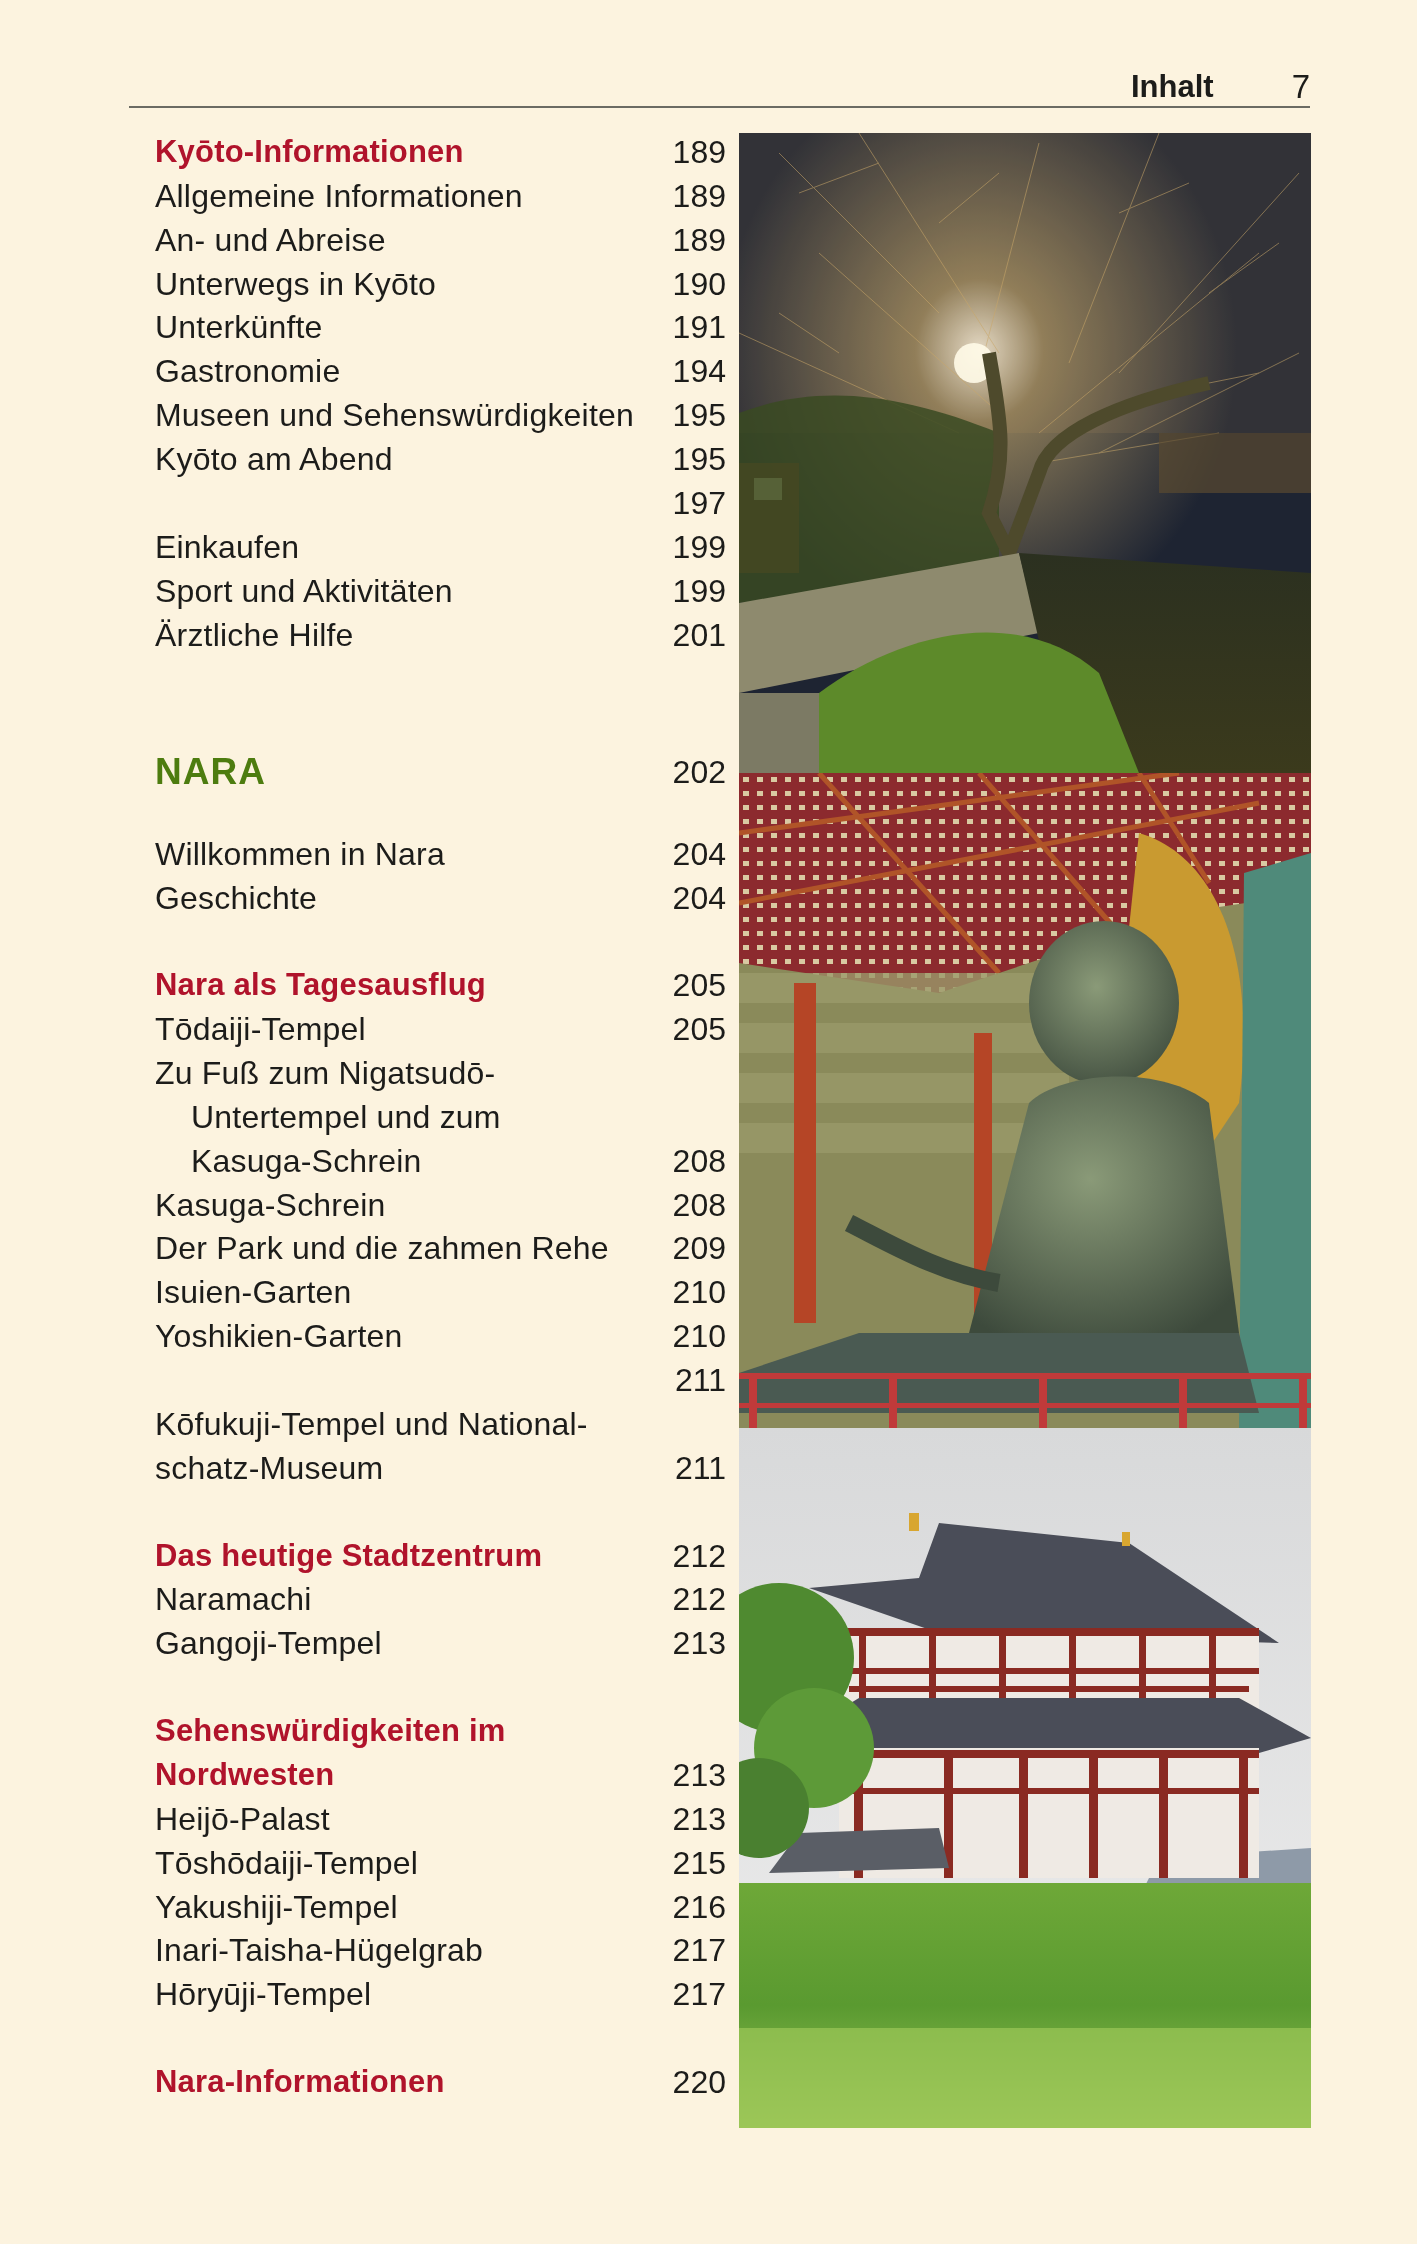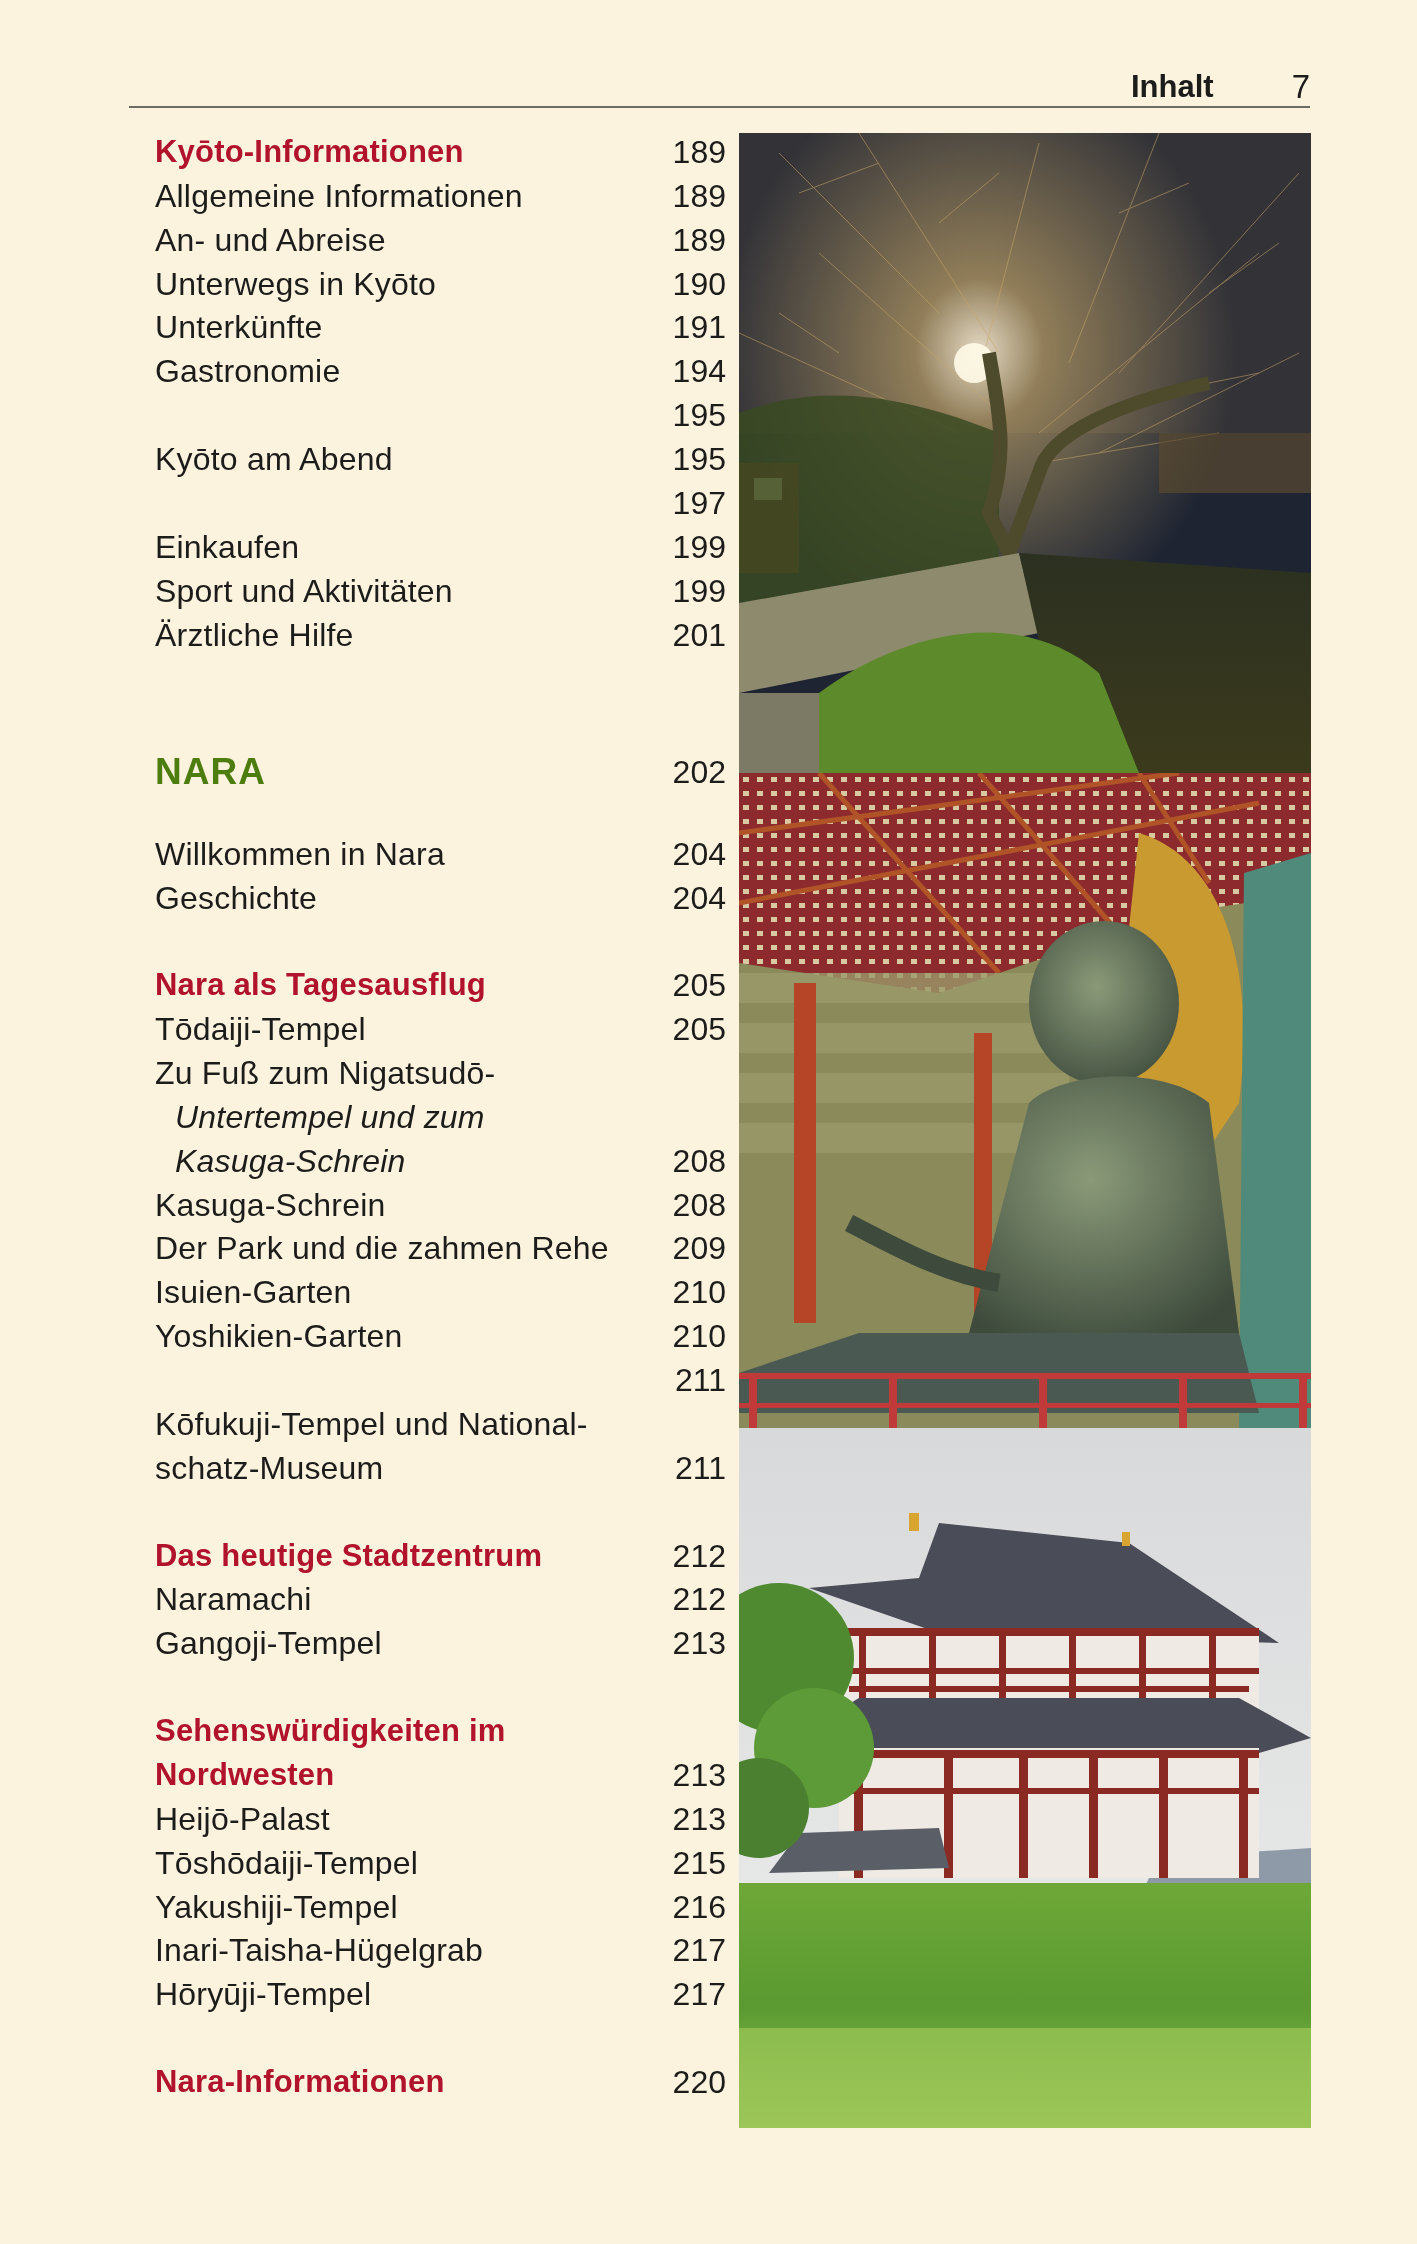--- a/index.html
+++ b/index.html
@@ -7,21 +7,21 @@
     width:1417px; height:2244px; background:#FCF3DF; position:relative; overflow:hidden;
     font-family:"Liberation Sans", "DejaVu Sans", sans-serif; color:#1c1c1a;
   }
   .header-label { position:absolute; left:1131px; top:69px; font-size:31px; font-weight:bold; line-height:36px; color:#1c1c1a; }
   .header-page { position:absolute; right:107px; top:69px; font-size:33px; line-height:36px; color:#1c1c1a; }
   .header-rule { position:absolute; left:129px; top:106px; width:1181px; height:2px; background:#6b6b63; }
 
   .toc { position:absolute; left:131px; top:0; width:571px; }
   .toc-row { position:absolute; left:0; width:571px; height:44px; font-size:32px; line-height:44px; white-space:nowrap;margin-left:24px; }
   .toc-row .label { position:absolute; left:0; top:0; letter-spacing:0.2px; }
-  .toc-row.indent .label { left:20px;font-style:italic; }
+  .toc-row.indent .label { left:36px; }
   .toc-row .page { position:absolute; right:0; top:0; }
   .toc-row.subhead .label { color:#B0132B; font-weight:bold; font-size:31px; }
   .toc-row.chapter .label { color:#4d7c0f; font-weight:bold; font-size:37px; letter-spacing:1px; }
 
   .photo { position:absolute; left:739px; width:572px; overflow:hidden; }
   .photo svg { display:block; width:100%; height:100%; }
 </style>
 </head>
 <body>
 
@@ -50,20 +50,21 @@
     </div>
   <div class="toc-row" style="top:305px">
       <span class="label">Unterkünfte</span>
       <span class="page">191</span>
     </div>
   <div class="toc-row" style="top:349px">
       <span class="label">Gastronomie</span>
       <span class="page">194</span>
     </div>
   <div class="toc-row" style="top:393px">
+      <span class="label">Museen und Sehenswürdigkeiten</span>
       <span class="page">195</span>
     </div>
   <div class="toc-row" style="top:437px">
       <span class="label">Kyōto am Abend</span>
       <span class="page">195</span>
     </div>
   <div class="toc-row" style="top:481px">
       <span class="page">197</span>
     </div>
   <div class="toc-row" style="top:525px">

